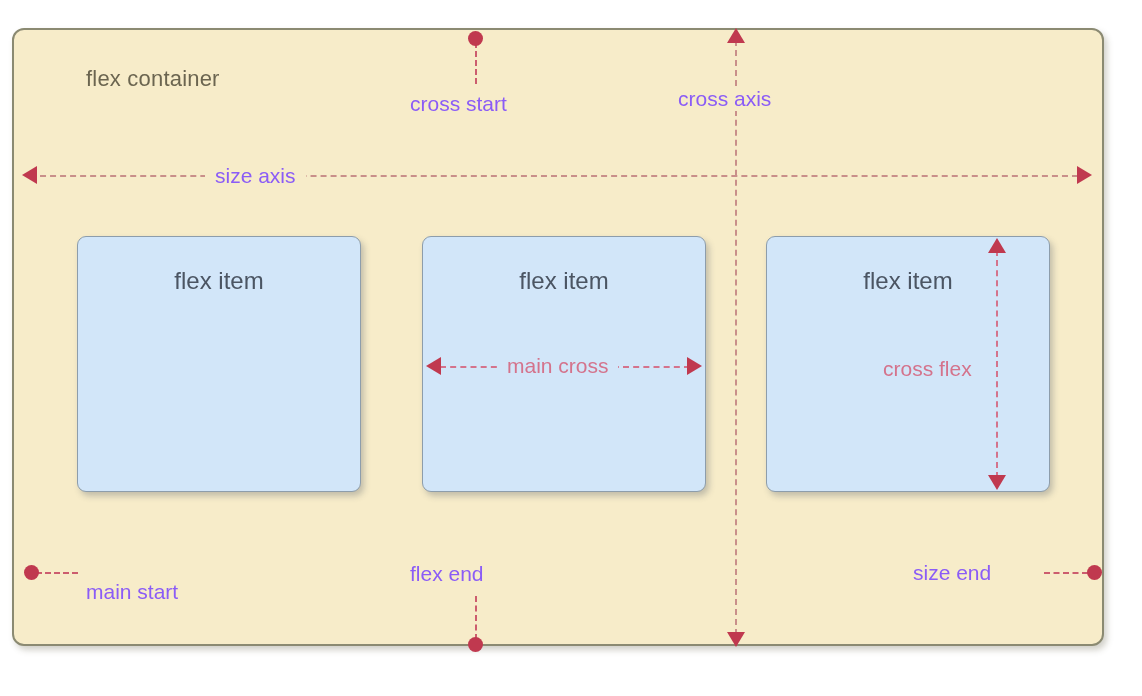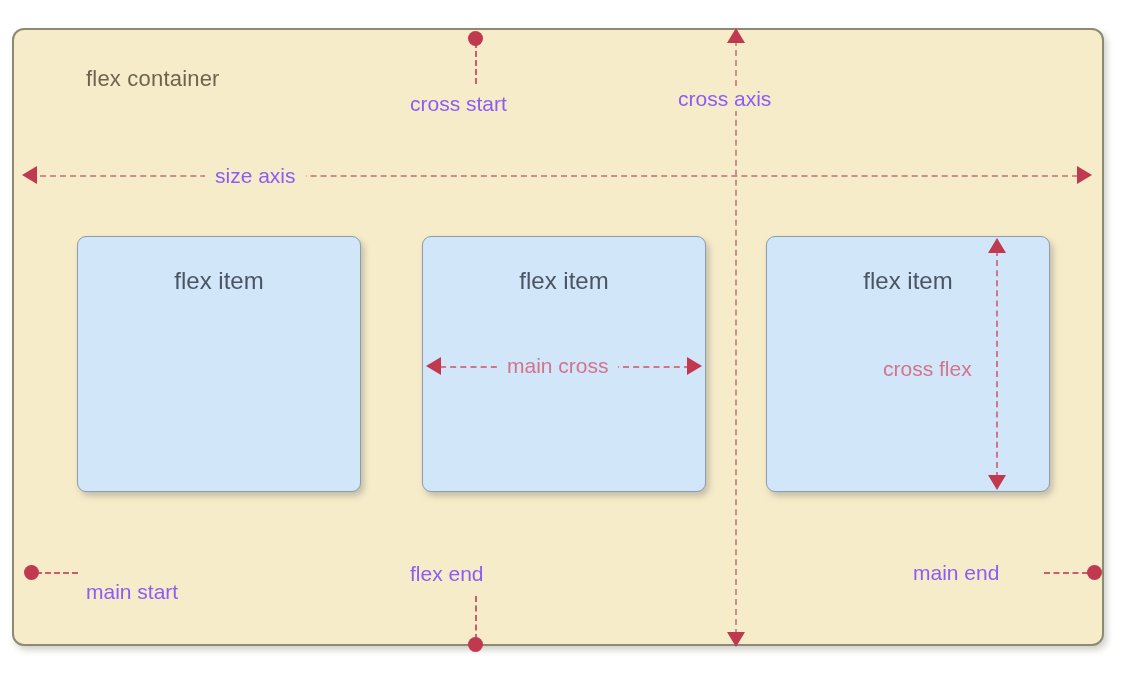--- a/index.html
+++ b/index.html
@@ -167,21 +167,21 @@
   <div class="vline strong" style="left:475px; top:596px; height:44px;"></div>
   <div class="dot" style="left:468px; top:637px;"></div>
   <div class="anno" style="left:410px; top:562px;">flex end</div>
 
   <div class="hline strong" style="left:36px; top:572px; width:42px;"></div>
   <div class="dot" style="left:24px; top:565px;"></div>
   <div class="anno" style="left:86px; top:580px;">main start</div>
 
   <div class="hline strong" style="left:1044px; top:572px; width:44px;"></div>
   <div class="dot" style="left:1087px; top:565px;"></div>
-  <div class="anno" style="left:913px; top:561px;">main end</div>
+  <div class="anno" style="left:913px; top:561px;">size end</div>
 
   <div class="hline" style="left:440px; top:366px; width:250px; border-color:#d4738c;"></div>
   <div class="arrow left" style="left:426px; top:357px;"></div>
   <div class="arrow right" style="left:687px; top:357px;"></div>
   <div class="anno pink on-item" style="left:498px; top:354px;">main cross</div>
 
   <div class="vline" style="left:996px; top:250px; height:228px; border-color:#d4738c;"></div>
   <div class="arrow up" style="left:988px; top:238px;"></div>
   <div class="arrow down" style="left:988px; top:475px;"></div>
   <div class="anno pink on-item" style="left:874px; top:357px;">cross flex</div>

